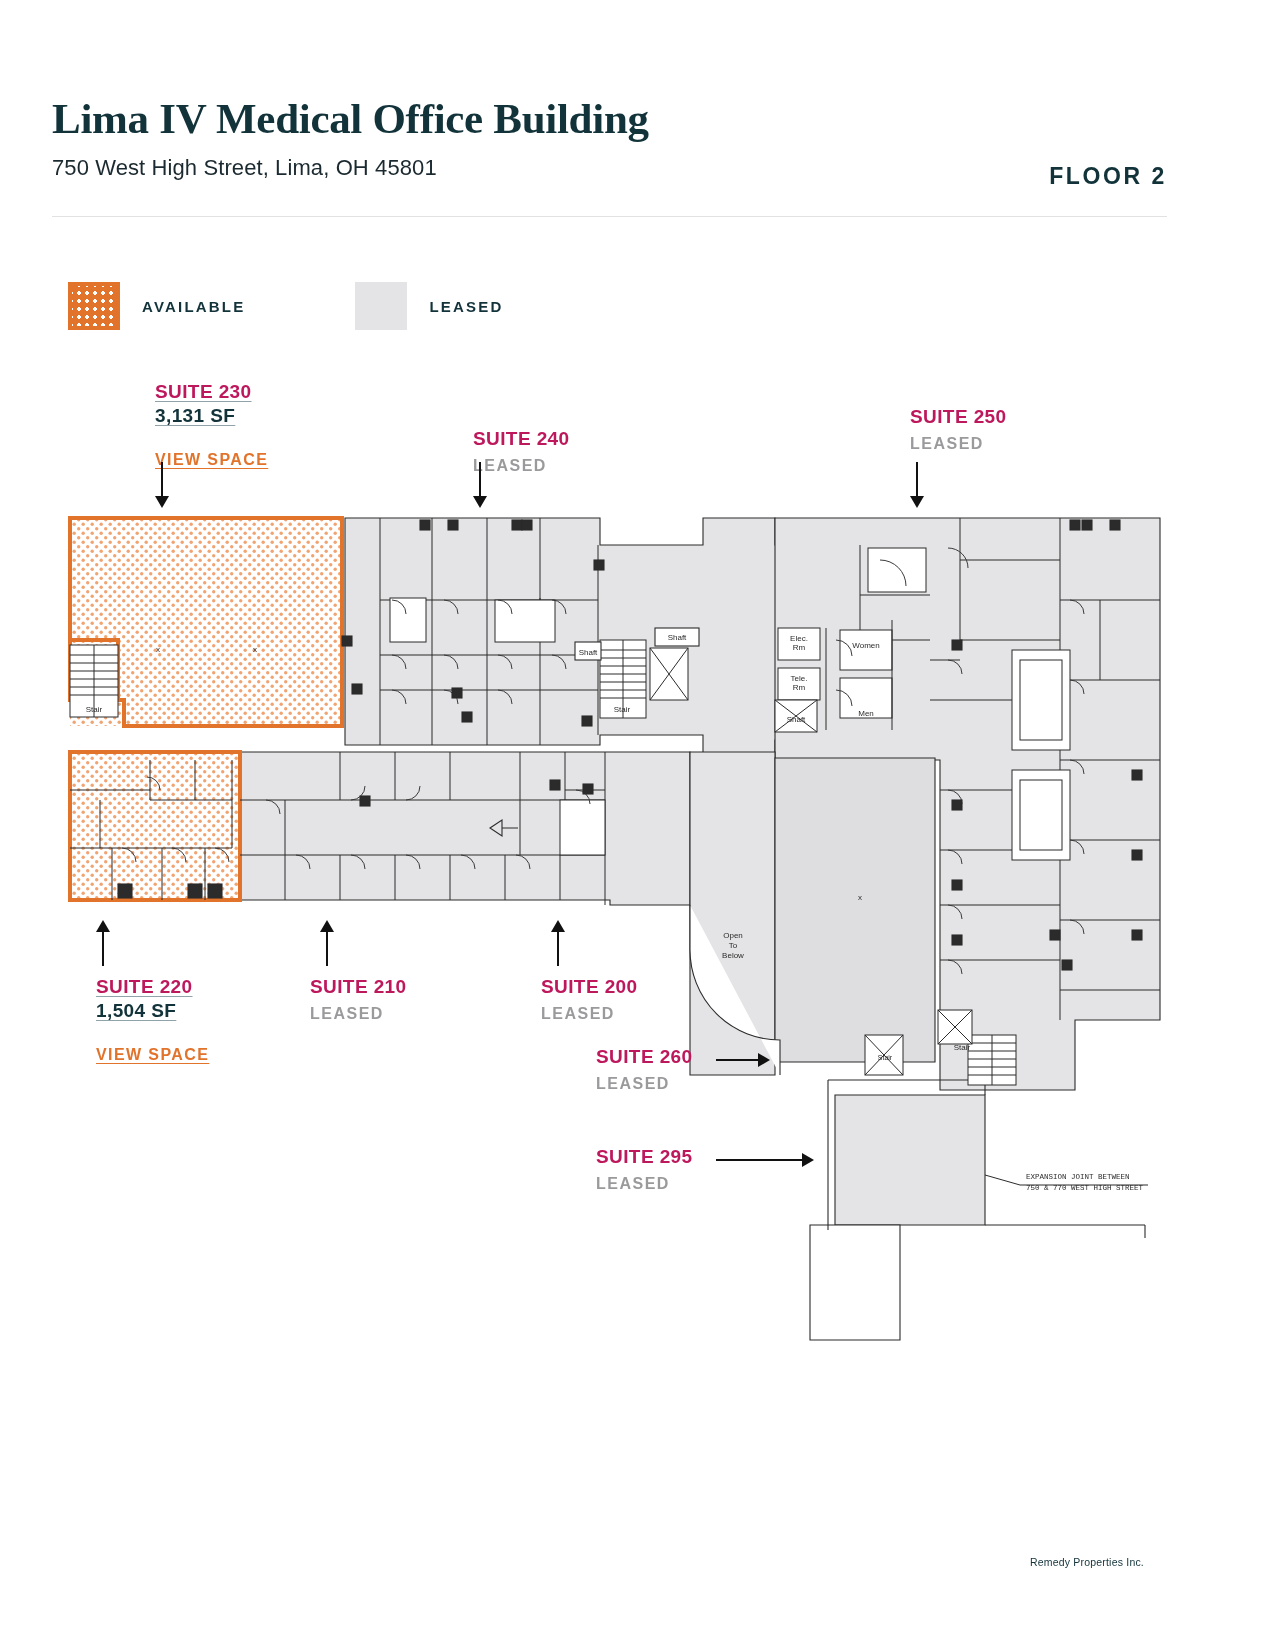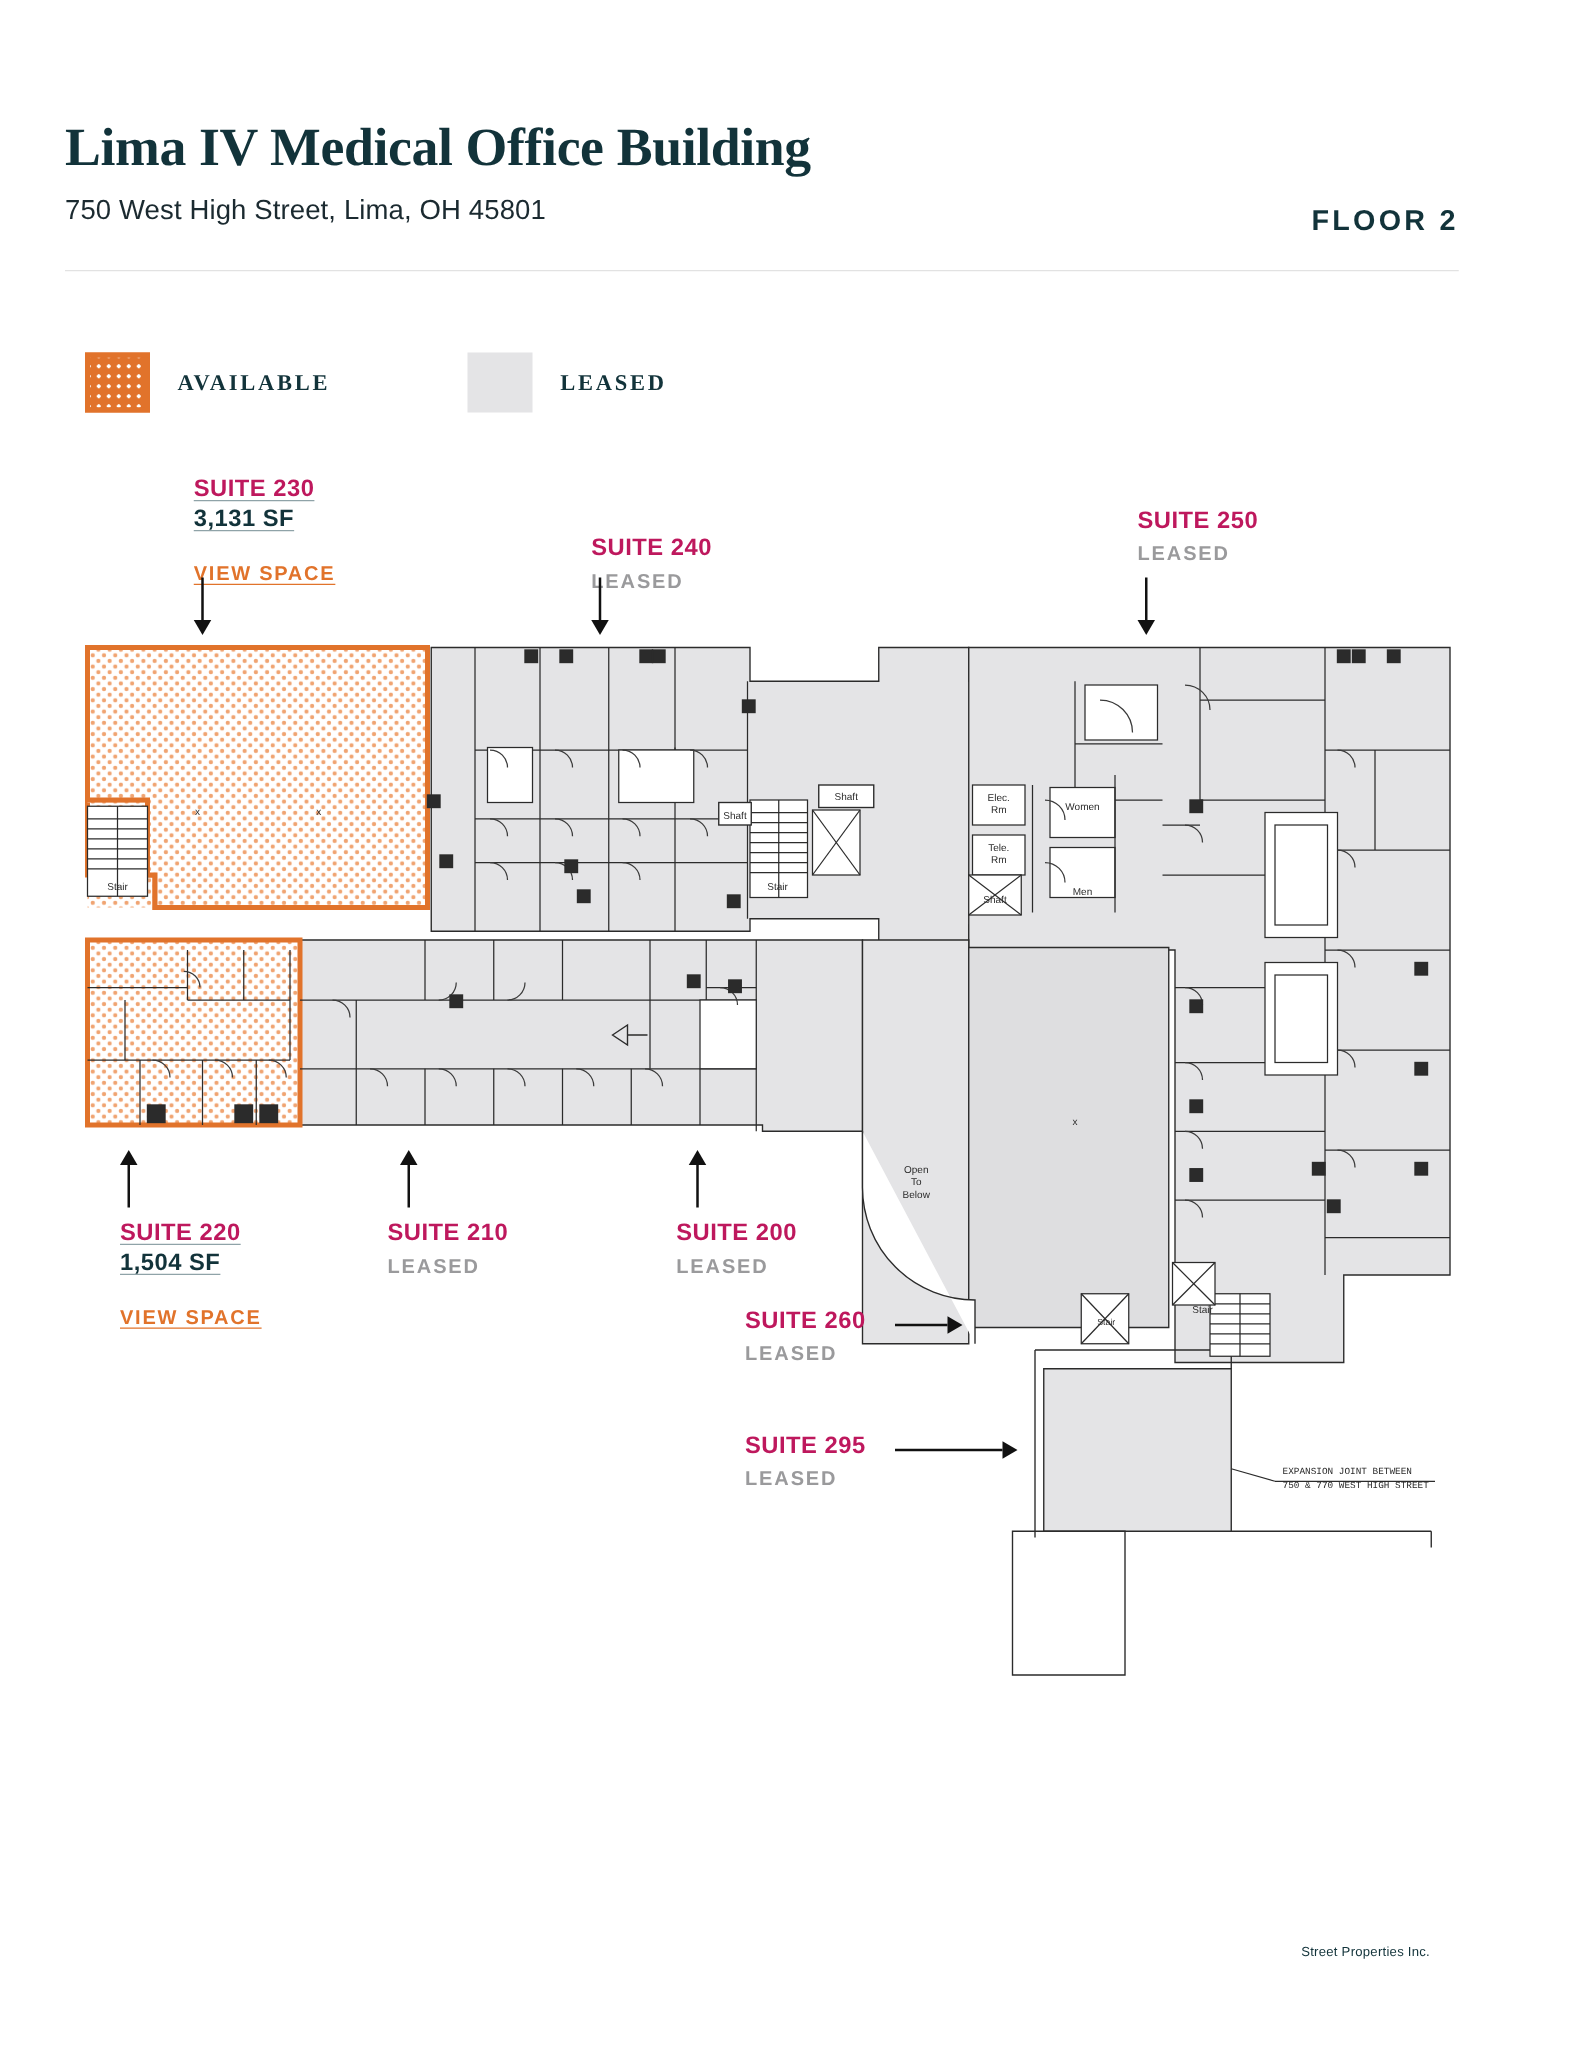--- a/index.html
+++ b/index.html
@@ -38,22 +38,22 @@
   .sw { width: 52px; height: 48px; }
   .sw-available {
     background-color: #e1732b;
     background-image: radial-gradient(#ffffff 1.6px, transparent 1.7px);
     background-size: 8px 8px;
     background-position: 3px 3px;
     border: 4px solid #e1732b;
   }
   .sw-leased { background: #e4e4e6; }
   .legend-text {
-    margin-left: 22px; font-size: 18px; font-weight: 700;
-    color: #12333a; letter-spacing: 2.2px; font-family: Liberation Serif, serif;
+    margin-left: 22px; font-size: 15px; font-weight: 700;
+    color: #12333a; letter-spacing: 2.2px;
   }
 
   
   .callout { position: absolute; }
   .c-suite {
     font-size: 19px; font-weight: 700; color: #be185d;
     letter-spacing: 0.4px; line-height: 1.28; white-space: nowrap;
   }
   .c-sf {
     font-size: 19px; font-weight: 700; color: #12333a;
@@ -495,16 +495,16 @@
   <div class="callout" style="left:596px; top:1145px;">
     <div class="c-suite">SUITE 295</div>
     <div class="c-status">LEASED</div>
   </div>
   <div class="arrow-right" style="left:716px; top:1153px;">
     <div class="shaft" style="width:86px;"></div>
     <div class="head"></div>
   </div>
 
   <div class="logo">
-    <div class="logo-sub">Street Properties Inc.</div>
+    <div class="logo-sub">Remedy Properties Inc.</div>
   </div>
 
 </div>
 
 </body></html>

